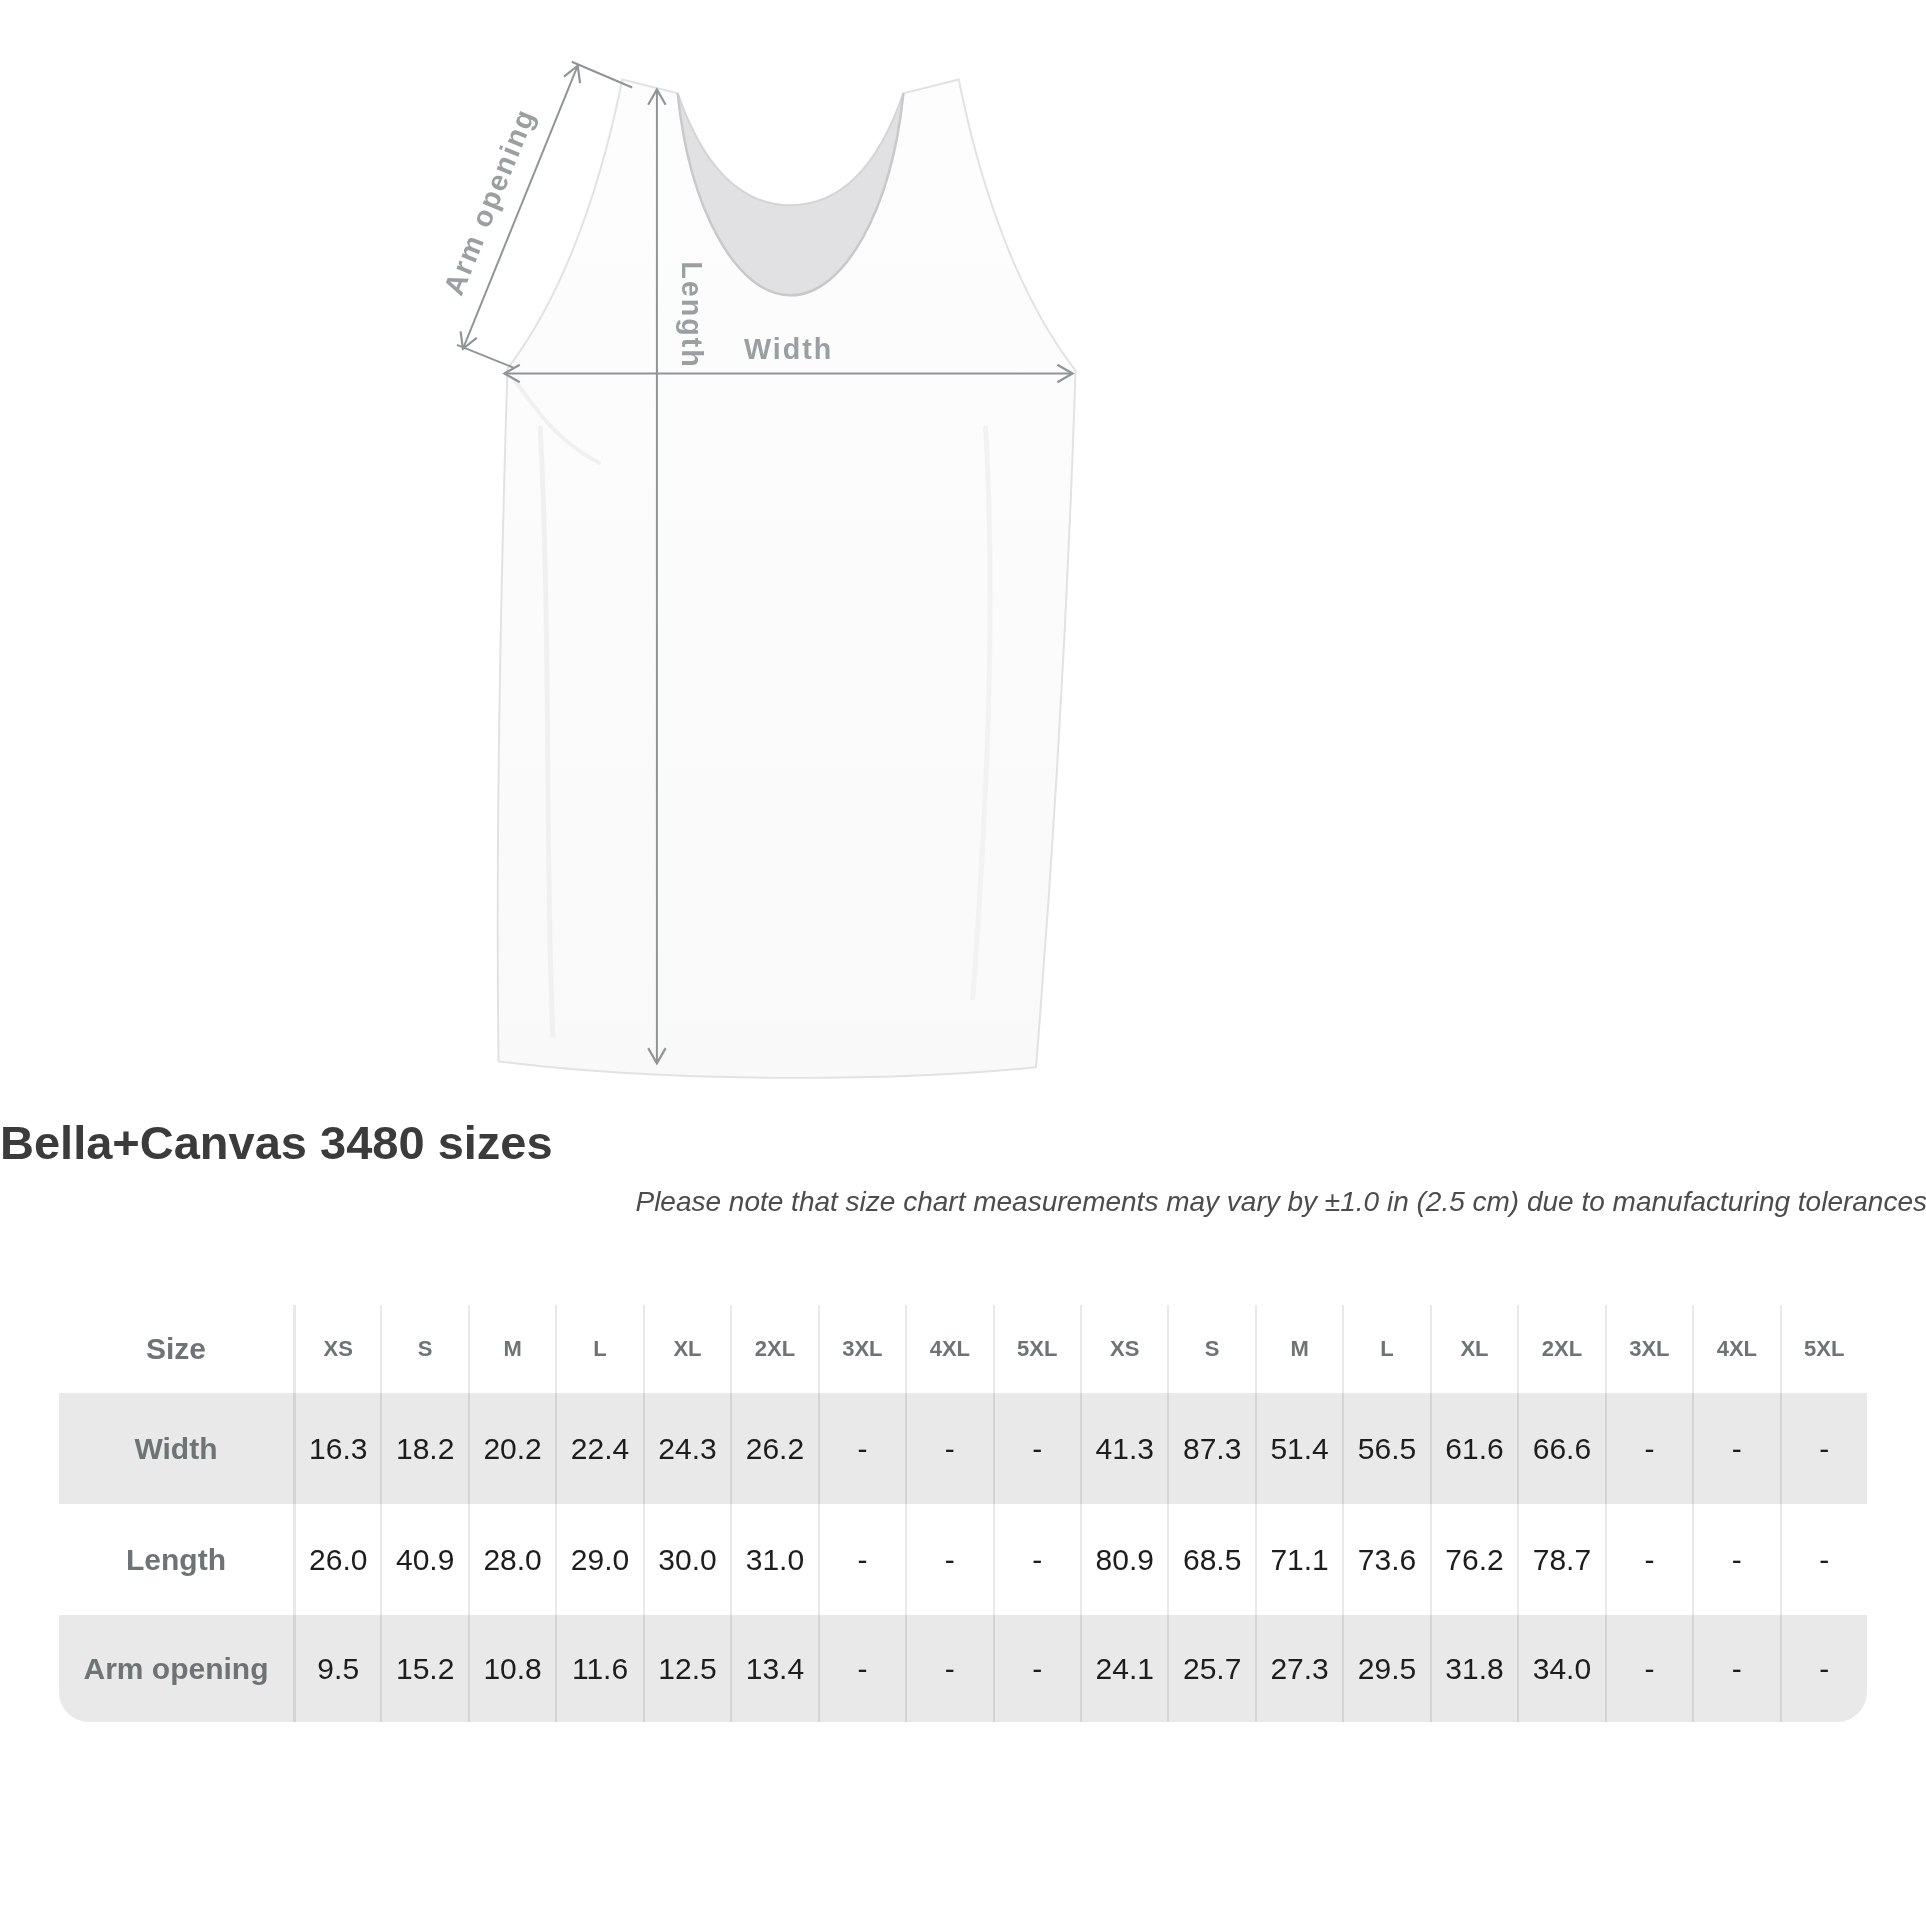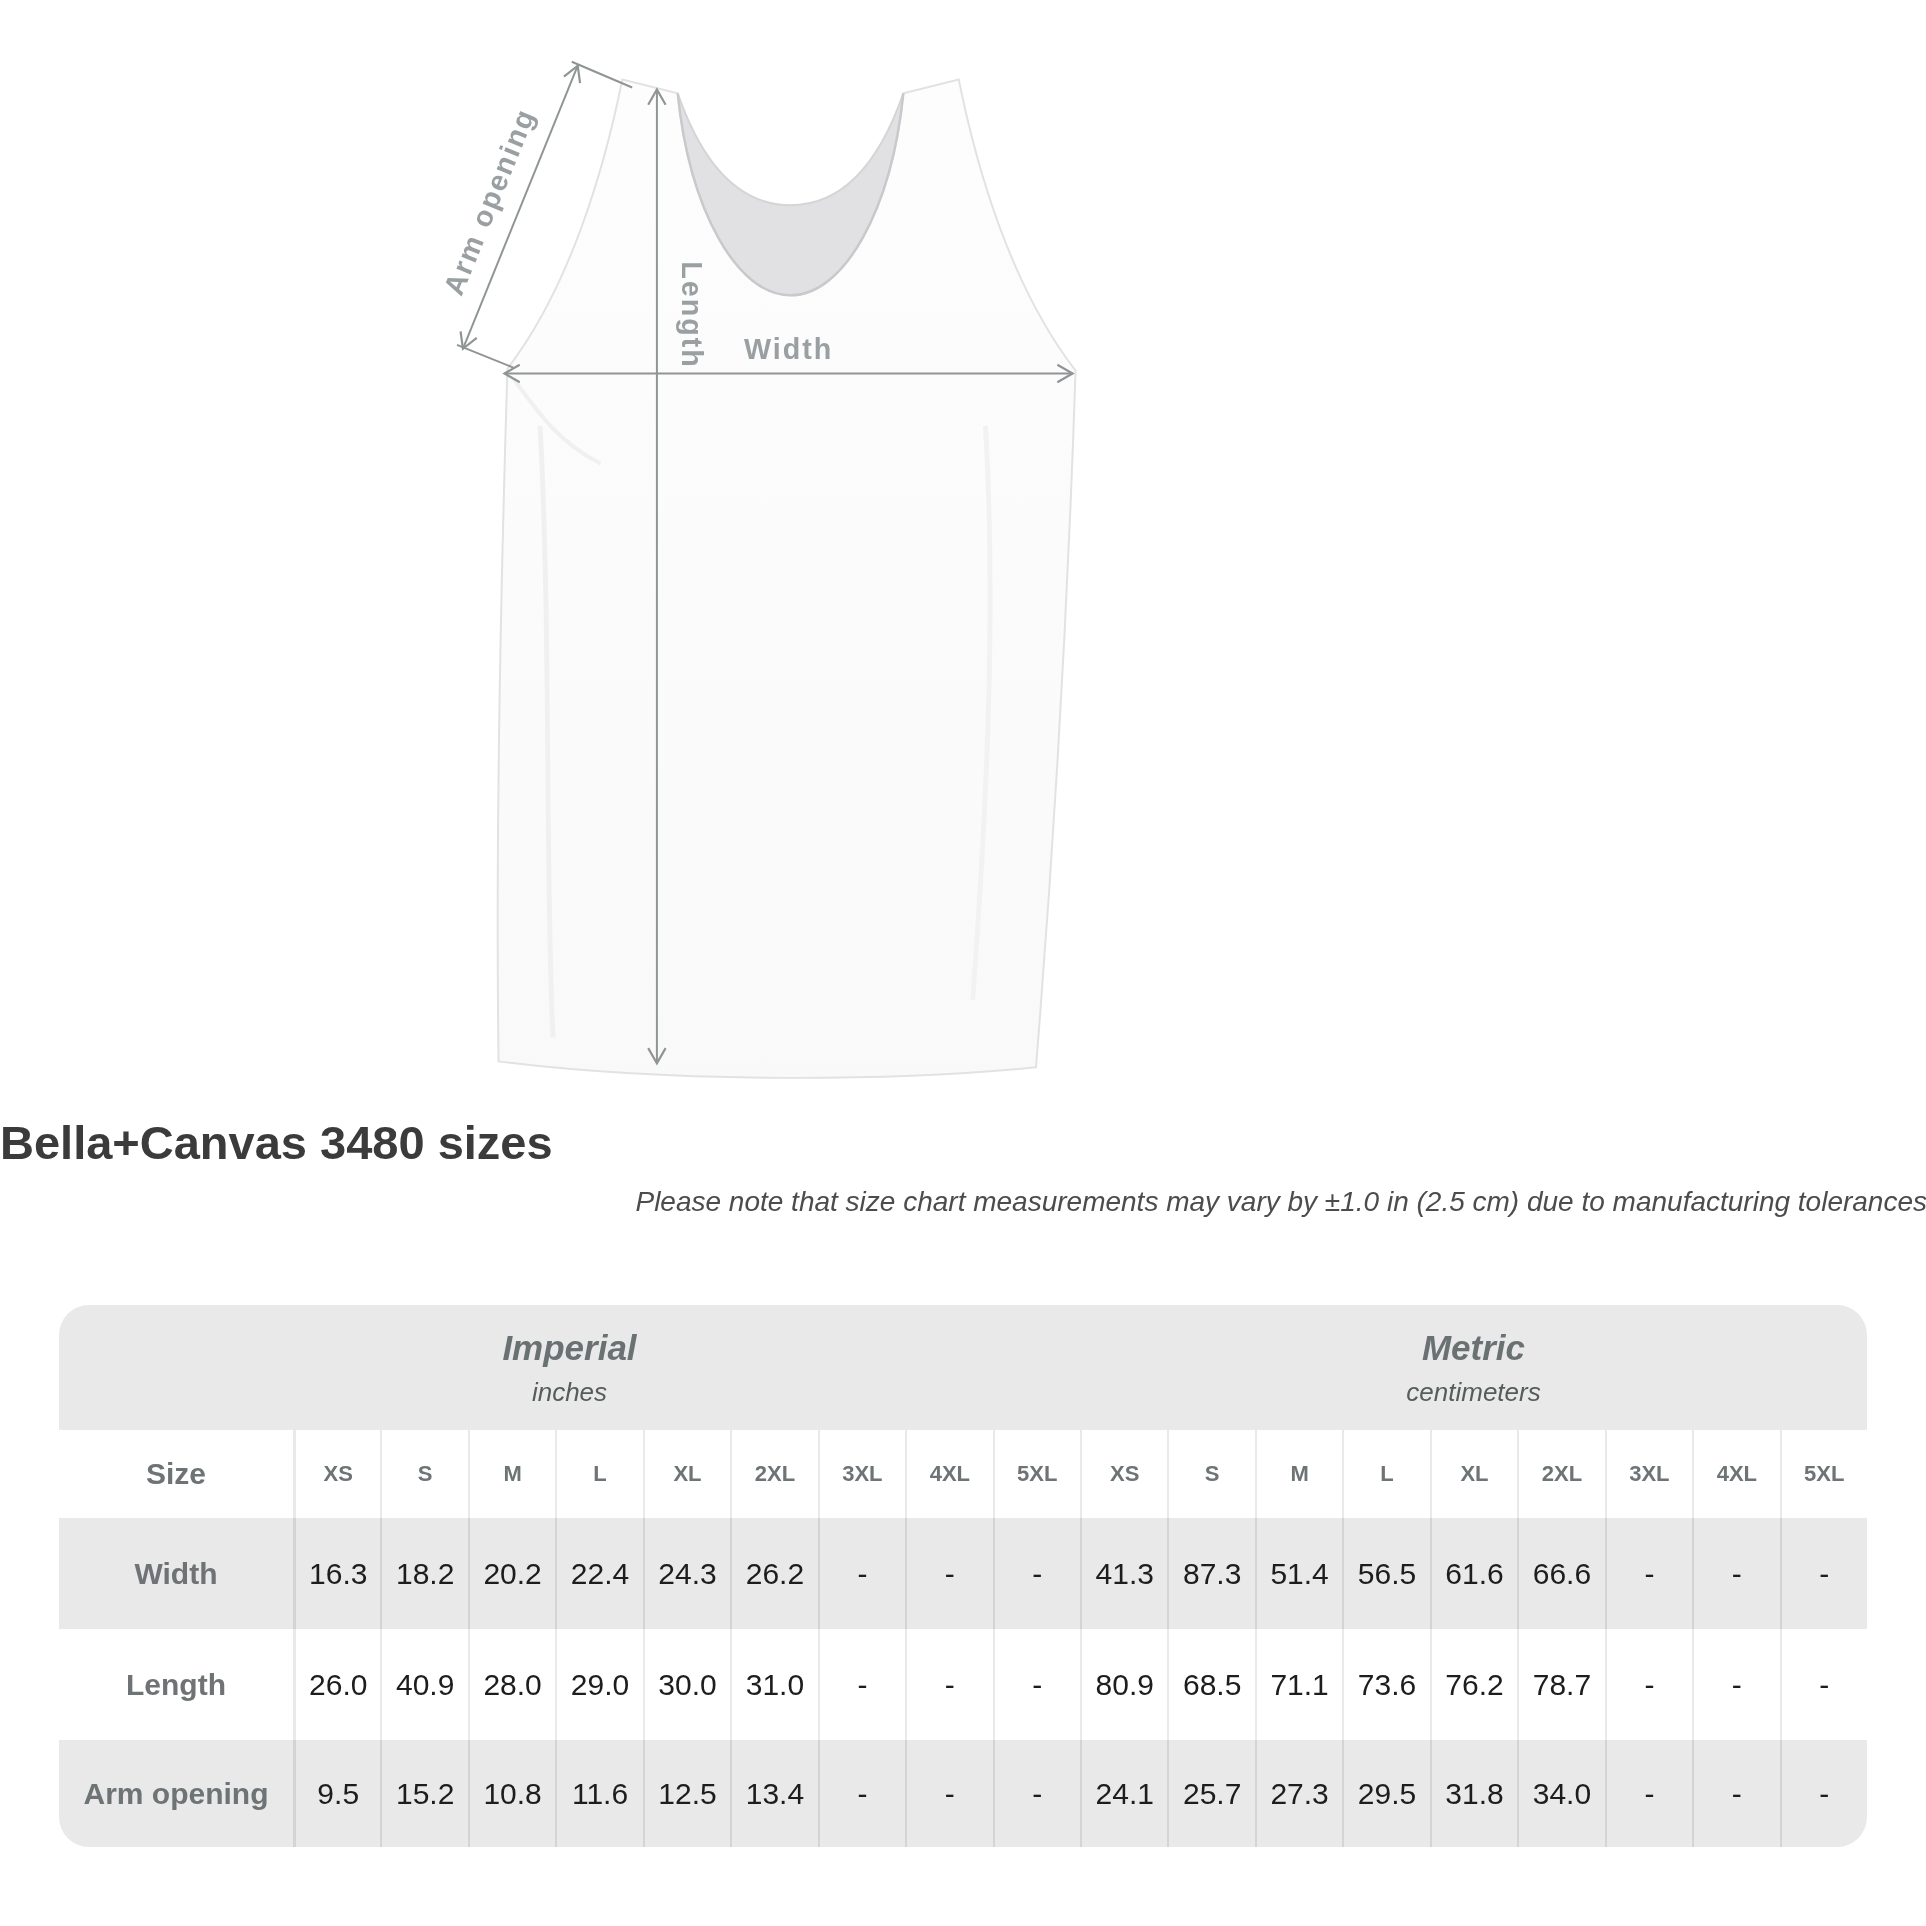--- a/index.html
+++ b/index.html
@@ -106,30 +106,20 @@
       <text x="796" y="362" text-anchor="middle">Width</text>
     </g>
   </svg>
 </div>
 
 <div class="chart-title">Bella+Canvas 3480 sizes</div>
 <div class="chart-subtitle">Please note that size chart measurements may vary by ±1.0 in (2.5 cm) due to manufacturing tolerances</div>
 
 <div class="size-table-wrap">
 
-  <div class="band">
-    <div class="band-sec imperial">
-      <div class="band-title">Imperial</div>
-      <div class="band-sub">inches</div>
-    </div>
-    <div class="band-sec metric">
-      <div class="band-title">Metric</div>
-      <div class="band-sub">centimeters</div>
-    </div>
-  </div>
 
   <div class="trow header">
       <div class="cell label-cell">Size</div>
       <div class="cell col-head">XS</div>
       <div class="cell col-head">S</div>
       <div class="cell col-head">M</div>
       <div class="cell col-head">L</div>
       <div class="cell col-head">XL</div>
       <div class="cell col-head">2XL</div>
       <div class="cell col-head">3XL</div>

